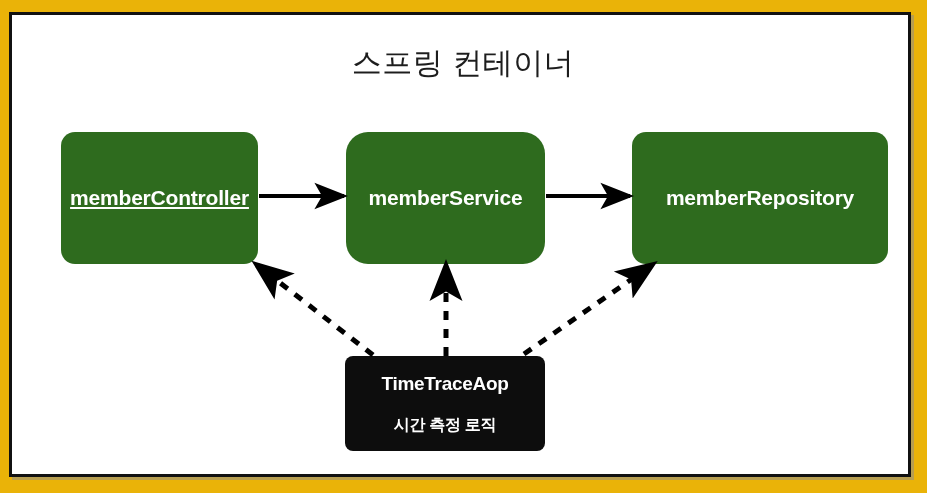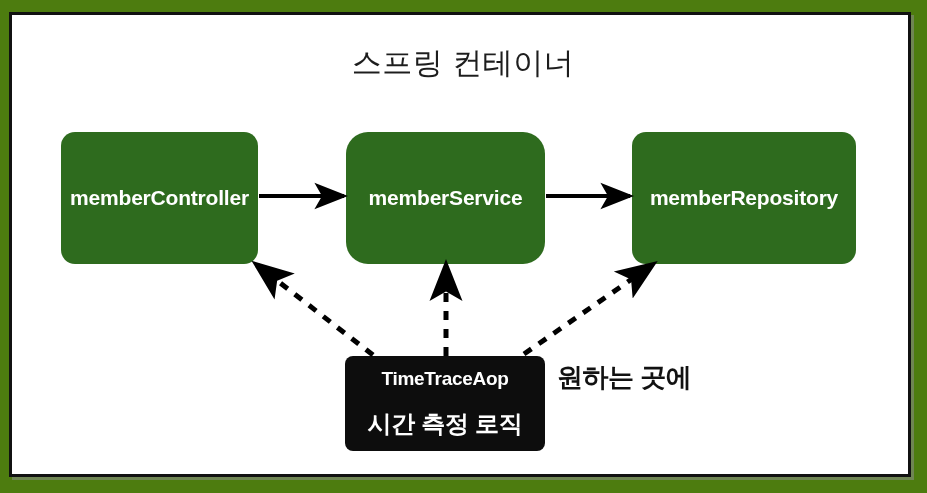--- a/index.html
+++ b/index.html
@@ -7,21 +7,21 @@
     padding: 0;
     background: #ffffff;
   }
   body {
     font-family: "Liberation Sans", "DejaVu Sans", sans-serif;
   }
   #screenshot {
     position: relative;
     width: 927px;
     height: 493px;
-    background: #4d7c0f;
+    background: #eab308;
     overflow: hidden;
   }
 
   
   .container-frame {
     position: absolute;
     left: 9px;
     top: 12px;
     width: 902px;
     height: 465px;
@@ -53,23 +53,23 @@
     display: flex;
     align-items: center;
     justify-content: center;
     color: #ffffff;
     font-size: 21px;
     font-weight: 700;
     letter-spacing: -0.2px;
     white-space: nowrap;
     box-sizing: border-box;
   }
-  #bean-0 { left: 61px;  top: 132px; width: 197px; height: 132px; }
+  #bean-0 { left: 61px;  top: 132px; width: 197px; height: 132px; text-decoration: underline; }
   #bean-1 { left: 346px; top: 132px; width: 199px; height: 132px; border-radius: 22px; }
-  #bean-2 { left: 632px; top: 132px; width: 224px; height: 132px; }
+  #bean-2 { left: 632px; top: 132px; width: 256px; height: 132px; }
 
   
   .aspect-box {
     position: absolute;
     left: 345px;
     top: 356px;
     width: 200px;
     height: 95px;
     background: #0d0d0d;
     border-radius: 8px;
@@ -81,21 +81,21 @@
     box-sizing: border-box;
   }
   .aspect-line-1 {
     font-size: 19px;
     font-weight: 700;
     letter-spacing: -0.3px;
     line-height: 1.15;
     white-space: nowrap;
   }
   .aspect-line-2 {
-    font-size: 24px;
+    font-size: 16px;
     font-weight: 700;
     letter-spacing: -0.3px;
     line-height: 1.2;
     margin-top: 20px;
     white-space: nowrap;
   }
 
   
   .annotation {
     position: absolute;
@@ -141,21 +141,20 @@
   <div class="bean-box" id="bean-2">
     <span>memberRepository</span>
   </div>
 
   <div class="aspect-box">
     <span class="aspect-line-1">TimeTraceAop</span>
     <span class="aspect-line-2">시간 측정 로직</span>
   </div>
 
   <div class="annotation">
-    <div>원하는 곳에</div>
   </div>
 
   <svg class="arrow-layer" viewBox="0 0 927 493">
     <defs>
       <marker id="solid-head" markerWidth="9" markerHeight="9" refX="7.4" refY="3.6" orient="auto" markerUnits="strokeWidth">
         <path d="M0,0.3 L8.4,3.6 L0,6.9 L1.9,3.6 Z" fill="#000000"></path>
       </marker>
       <marker id="dashed-head" markerWidth="9" markerHeight="9" refX="7.0" refY="3.6" orient="auto" markerUnits="strokeWidth">
         <path d="M0,0.3 L8.4,3.6 L0,6.9 L1.9,3.6 Z" fill="#000000"></path>
       </marker>

